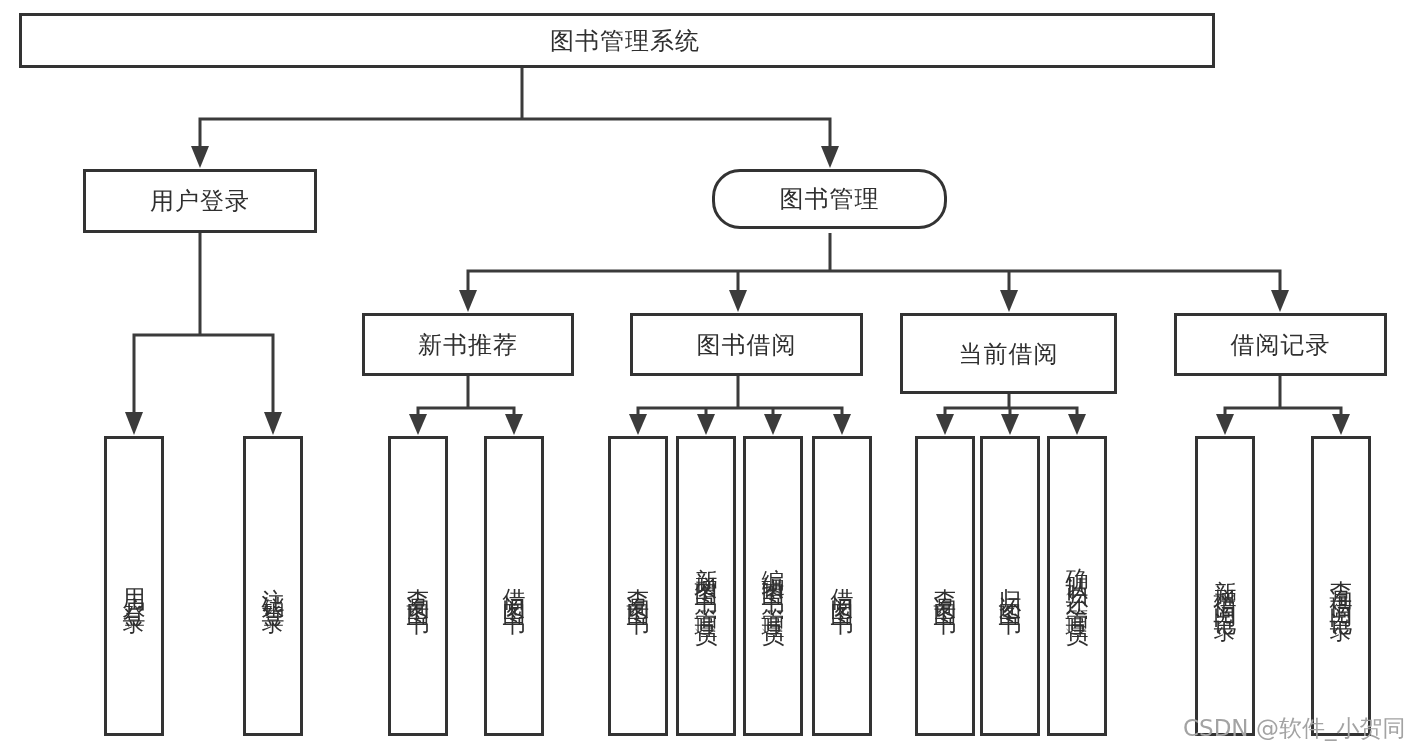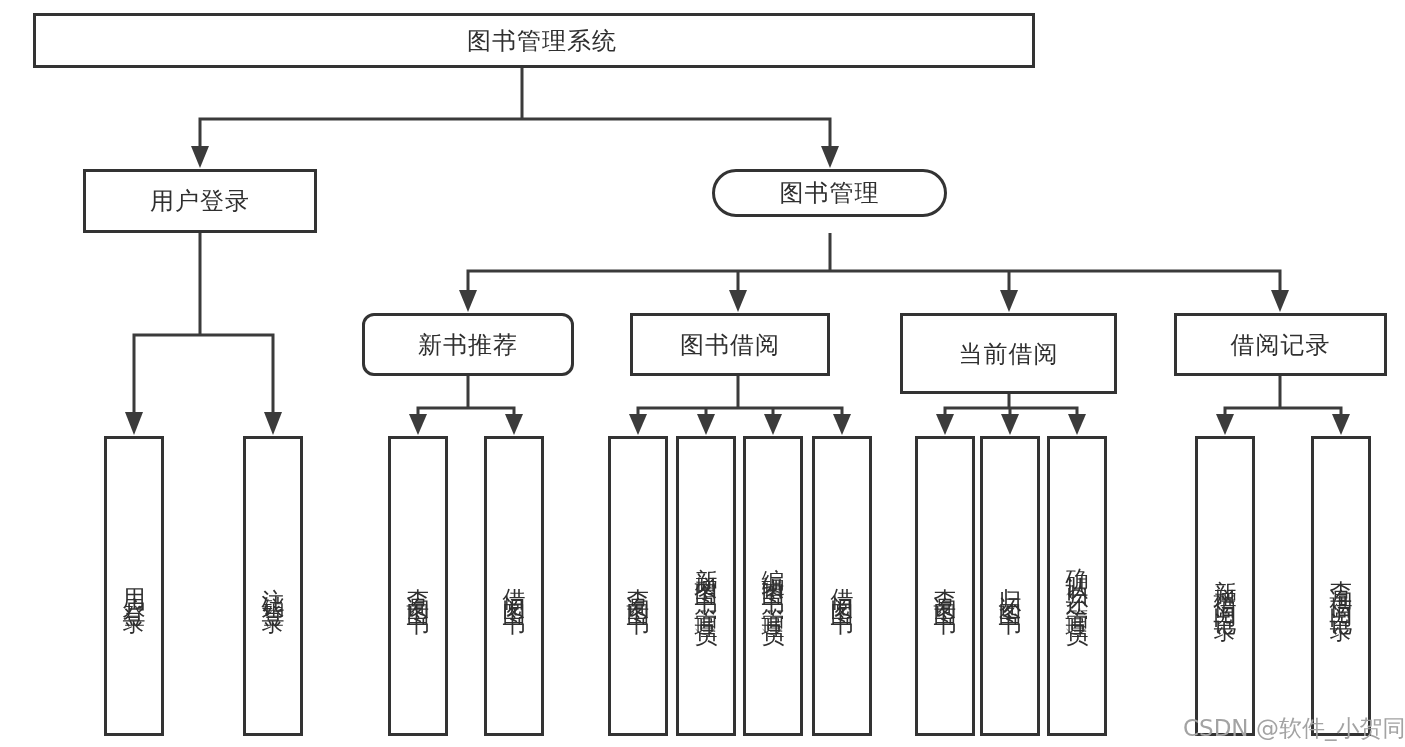--- a/index.html
+++ b/index.html
@@ -32,27 +32,27 @@
   }
   .node .vlabel {
     writing-mode: vertical-rl;
     text-orientation: mixed;
     font-size: 23px;
     line-height: 1;
     letter-spacing: 8px;
     white-space: nowrap;
   }
   
-  .n-root   { left: 33px;   top: 13px;  width: 1002px; height: 55px; padding-left: 16px; }
+  .n-root   { left: 19px;   top: 13px;  width: 1196px; height: 55px; padding-left: 16px; }
   
   .n-login  { left: 83px;   top: 169px; width: 234px;  height: 64px; }
-  .n-mgmt   { left: 712px;  top: 169px; width: 235px;  height: 48px; border-radius: 28px; }
+  .n-mgmt   { left: 712px;  top: 169px; width: 235px;  height: 60px; border-radius: 28px; }
   
-  .n-newbk  { left: 362px;  top: 313px; width: 212px;  height: 63px; border-radius: 12px; }
-  .n-borrow { left: 630px;  top: 313px; width: 200px;  height: 63px; }
+  .n-newbk  { left: 362px;  top: 313px; width: 212px;  height: 63px; }
+  .n-borrow { left: 630px;  top: 313px; width: 233px;  height: 63px; }
   .n-curr   { left: 900px;  top: 313px; width: 217px;  height: 81px; }
   .n-record { left: 1174px; top: 313px; width: 213px;  height: 63px; }
   
   .vbox     { top: 436px; width: 60px; height: 300px; }
   .v1  { left: 104px;  }
   .v2  { left: 243px;  }
   .v3  { left: 388px;  }
   .v4  { left: 484px;  }
   .v5  { left: 608px;  }
   .v6  { left: 676px;  }

